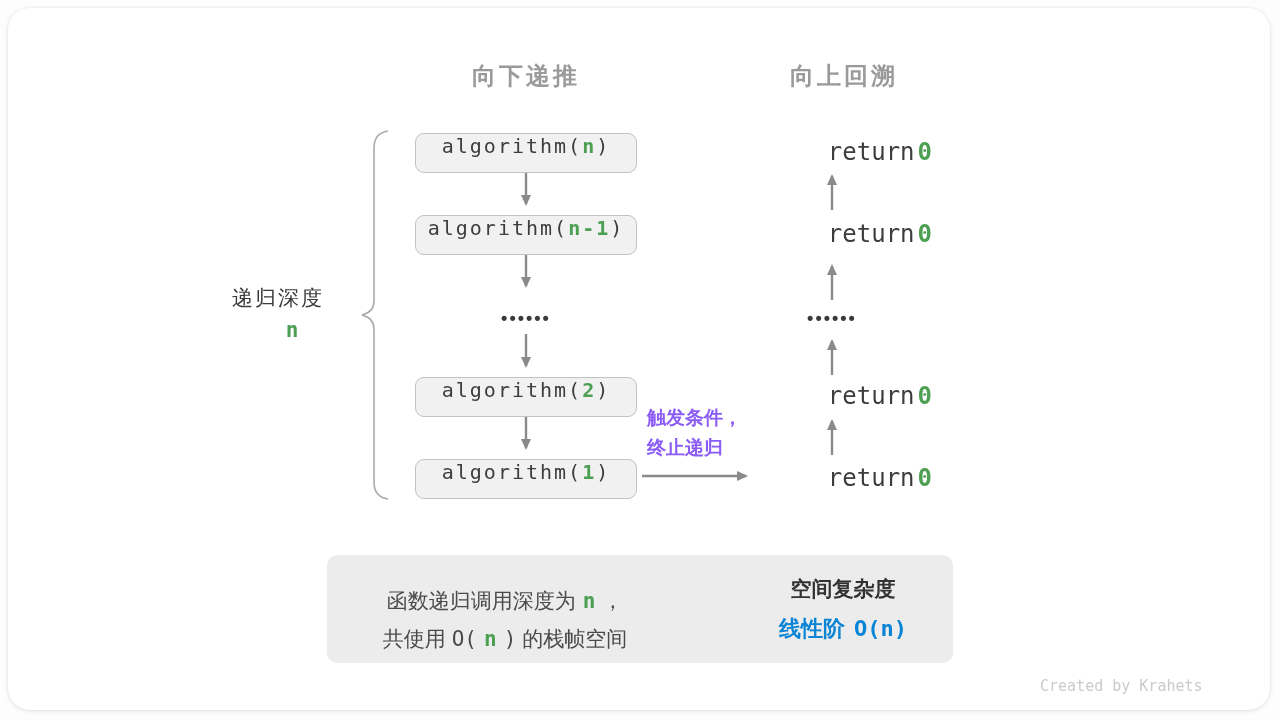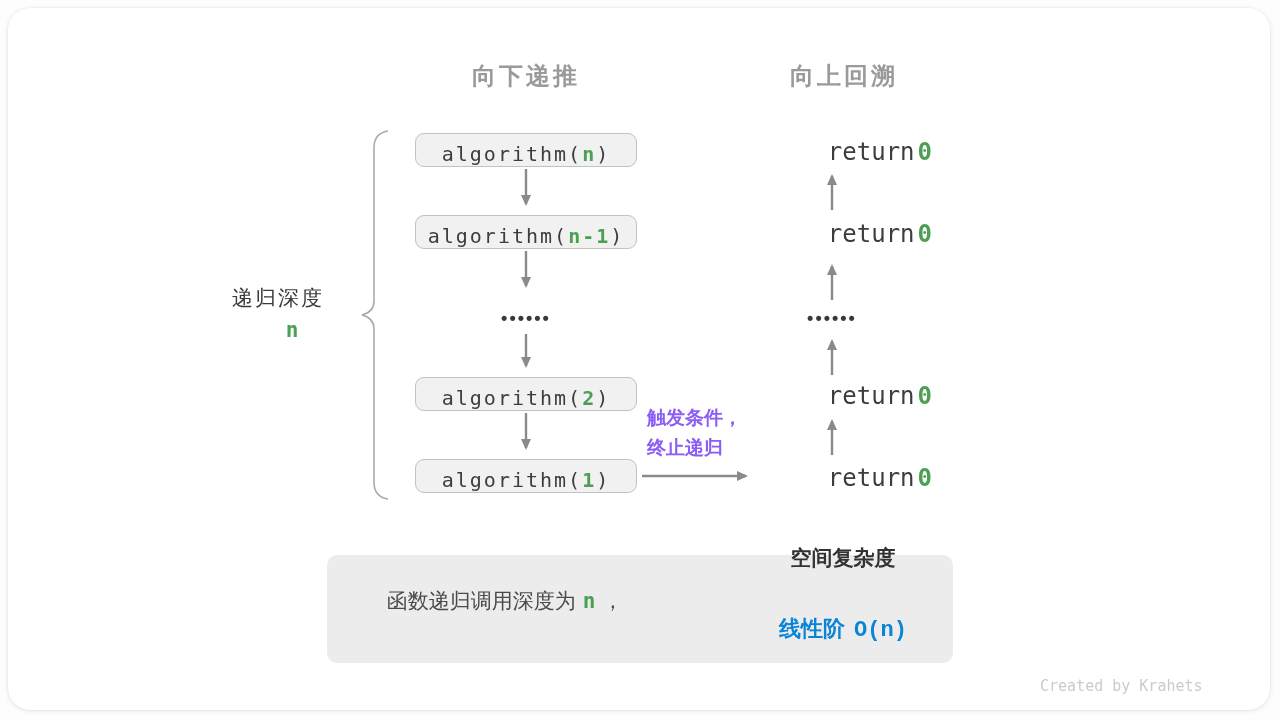--- a/index.html
+++ b/index.html
@@ -15,25 +15,25 @@
   }
   .abs{position:absolute;}
   .col-header{
     width:222px;text-align:center;
     font-size:24px;font-weight:bold;letter-spacing:3px;
     color:var(--header-gray,#9a9a9a);
   }
   .mono{font-family:"DejaVu Sans Mono",monospace;}
   .g{color:var(--accent-green,#4da053);font-weight:bold;}
   .call-box{
-    left:415px;width:222px;height:34px;
+    left:415px;width:222px;height:40px;
     background:var(--box-bg,#f1f1f1);
     border:1.5px solid var(--box-border,#c2c2c2);
     border-radius:9px;box-sizing:border-box;
-    display:flex;align-items:flex-end;justify-content:center;
+    display:flex;align-items:flex-start;justify-content:center;
     font-family:"DejaVu Sans Mono",monospace;
     font-size:20px;letter-spacing:2px;color:#3d3d3d;
   }
   .ret{
     left:802px;width:130px;text-align:right;
     font-family:"DejaVu Sans Mono",monospace;
     font-size:24px;color:#3d3d3d;white-space:pre;
   }
   .ret .g{margin-left:3px;}
   .dots{
@@ -57,28 +57,28 @@
     left:327px;top:555px;width:626px;height:108px;
     background:var(--summary-bg,#ececec);border-radius:10px;
   }
   .sum-left{
     left:340px;top:582px;width:330px;text-align:center;
     font-size:21px;line-height:37px;color:#4a4a4a;
   }
   .sum-left .mono{font-size:21px;}
   .sum-left .g{margin:0 7px;}
   .sum-right-title{
-    left:738px;top:544px;width:210px;text-align:center;
+    left:738px;top:575px;width:210px;text-align:center;
     font-size:21px;font-weight:bold;color:#323232;
   }
   .sum-right-result{
     left:738px;top:614px;width:210px;text-align:center;
     font-size:22px;font-weight:bold;color:var(--accent-blue,#0a84d6);
   }
-  .sum-right-result .mono{margin-left:9px;font-weight:bold;font-family:Liberation Mono, monospace;}
+  .sum-right-result .mono{margin-left:9px;font-weight:bold;}
   .watermark{
     left:1040px;top:677px;width:200px;text-align:left;
     font-family:"DejaVu Sans Mono",monospace;
     font-size:15px;color:#cbcbcb;
   }
   svg{position:absolute;left:0;top:0;}
 </style>
 </head>
 <body>
 
@@ -144,19 +144,20 @@
 <div class="abs depth-var g">n</div>
 
 <div class="abs trigger">
   <div>触发条件，</div>
   <div>终止递归</div>
 </div>
 
 <div class="abs summary"></div>
 <div class="abs sum-left">
   <div><span>函数递归调用深度为</span><span class="g mono">n</span><span>，</span></div>
+  <div><span>共使用 </span><span class="mono">O(</span><span class="g mono">n</span><span class="mono">)</span><span> 的栈帧空间</span></div>
 </div>
 <div class="abs sum-right-title">空间复杂度</div>
 <div class="abs sum-right-result">
   <span>线性阶</span><span class="mono">O(n)</span>
 </div>
 
 <div class="abs watermark">Created by Krahets</div>
 
 </body></html>

